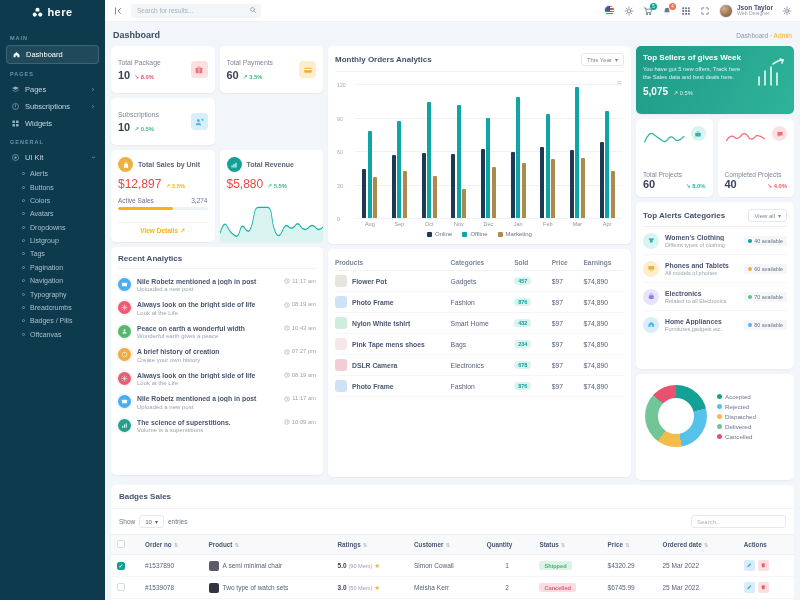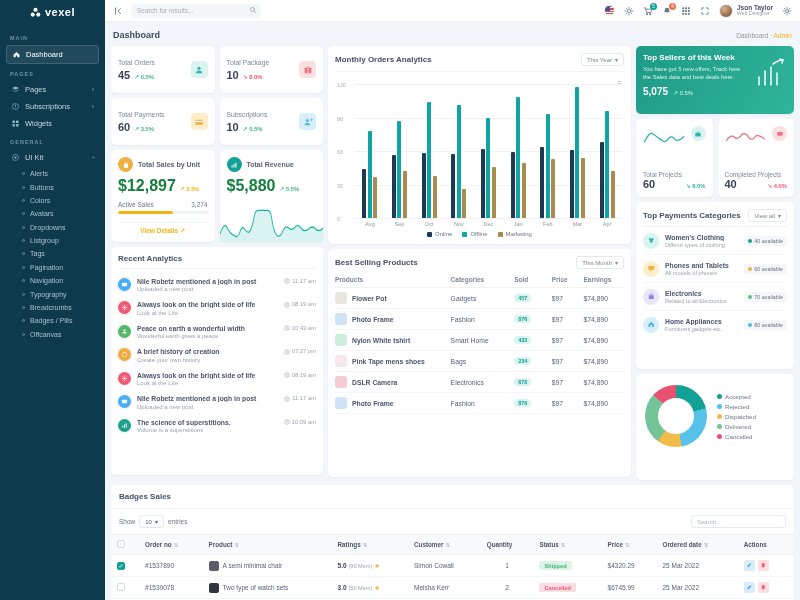--- a/index.html
+++ b/index.html
@@ -62,21 +62,21 @@
   .stat-icon{width:17px;height:17px;border-radius:4px;display:flex;align-items:center;justify-content:center}
   .stat-icon svg{width:10px;height:10px}
   
   .duo{display:grid;grid-template-columns:1fr 1fr;gap:5px}
   .mini-card{height:92px;display:flex;flex-direction:column;padding:7px}
   .mini-head{display:flex;align-items:center;gap:5px}
   .round-icon{width:15px;height:15px;border-radius:50%;display:flex;align-items:center;justify-content:center;color:#fff}
   .round-icon svg{width:8px;height:8px}
   .mini-title{font-size:7px;color:#5a6577;font-weight:bold}
   .big-line{display:flex;align-items:baseline;gap:4px;margin:5px 0 4px}
-  .big-value{font-size:16px;font-weight:bold;color:#15803d}
+  .big-value{font-size:12px;font-weight:normal;color:#ef4444}
   .as-row{display:flex;justify-content:space-between;font-size:6.5px;color:#6b7687;margin-top:2px}
   .progress{height:3px;background:#eef1f5;border-radius:2px;margin-top:3px;overflow:hidden}
   .progress i{display:block;height:100%;background:#f9b115;border-radius:2px}
   .view-link{margin-top:auto;border-top:1px solid #f0f2f6;padding-top:4px;text-align:center;font-size:6.5px;color:#f9b115;font-weight:bold;cursor:pointer}
   .rev-chart{margin:2px -7px -7px;flex:1}
   .rev-chart svg{width:100%;height:100%;display:block}
   
   .monthly{height:198px;display:flex;flex-direction:column}
   .chart-wrap{flex:1;position:relative;margin:8px 2px 0 20px}
   .gridline{position:absolute;left:0;right:0;border-top:1px solid #eef1f5}
@@ -179,21 +179,21 @@
   <aside class="sidebar">
     <div class="logo">
       <svg viewBox="0 0 16 16" width="11" height="11">
           <g fill="#fff">
             <circle cx="8" cy="4.2" r="3"></circle>
             <circle cx="4" cy="11" r="3"></circle>
             <circle cx="12" cy="11" r="3"></circle>
           </g>
           <circle cx="8" cy="8.4" r="2" fill="#0e3a4e"></circle>
         </svg>
-      <span class="logo-text">vexel</span>
+      <span class="logo-text">here</span>
     </div>
     <nav class="side-nav" id="side-nav">
         <div class="side-section">MAIN</div>
         <div class="side-item active">
           <svg viewBox="0 0 16 16">
             <path fill="currentColor" d="M2.8 8.3L8 3.6l5.2 4.7V13H9.6V9.8H6.4V13H2.8z"></path>
           </svg>
           <span>Dashboard</span>
         </div>
         <div class="side-section">PAGES</div>
@@ -373,35 +373,20 @@
           <span class="cur">Admin</span>
         </div>
       </div>
 
       <div class="grid">
 
         <div class="col">
           <div class="stat-grid" id="stat-grid">
               <div class="card stat-card">
                 <div>
-                  <div class="stat-label">Total Orders</div>
-                  <div class="stat-line">
-                    <span class="stat-value">45</span>
-                    <span class="delta up">↗ 0.5%</span>
-                  </div>
-                </div>
-                <span class="stat-icon" style="background:#d9f3f1;color:#2fb3ac">
-                  <svg viewBox="0 0 16 16">
-                    <circle cx="8" cy="5.2" r="2.6" fill="currentColor"></circle>
-                    <path fill="currentColor" d="M3 13c0-2.8 2.2-4.3 5-4.3s5 1.5 5 4.3z"></path>
-                  </svg>
-                </span>
-              </div>
-              <div class="card stat-card">
-                <div>
                   <div class="stat-label">Total Package</div>
                   <div class="stat-line">
                     <span class="stat-value">10</span>
                     <span class="delta down">↘ 8.0%</span>
                   </div>
                 </div>
                 <span class="stat-icon" style="background:#fbdfe1;color:#ee6e7d">
                   <svg viewBox="0 0 16 16">
                     <rect x="2.8" y="6.8" width="10.4" height="6.4" rx="1" fill="currentColor"></rect>
                     <rect x="2.2" y="4.6" width="11.6" height="2.4" rx=".8" fill="currentColor"></rect>
@@ -693,24 +678,20 @@
                 <span>Mar</span>
                 <span>Apr</span>
               </div>
             <div class="legend" id="bar-legend">
                 <span class="legend-item"><span class="legend-swatch" style="background:#1c3a54"></span>Online</span>
                 <span class="legend-item"><span class="legend-swatch" style="background:#0ea5a4"></span>Offline</span>
                 <span class="legend-item"><span class="legend-swatch" style="background:#a98b4e"></span>Marketing</span>
               </div>
           </div>
           <div class="card bs-card">
-            <div class="card-head">
-              <span class="card-title">Best Selling Products</span>
-              <span class="pill-select"><span>This Month</span> ▾</span>
-            </div>
             <div class="bs-table" id="bs-table">
                 <div class="bs-hrow">
                   <span class="c-prod">Products</span>
                   <span class="c-cat">Categories</span>
                   <span class="c-sold">Sold</span>
                   <span class="c-price">Price</span>
                   <span class="c-earn">Earnings</span>
                 </div>
                 <div class="bs-row">
                   <span class="c-prod">
@@ -771,21 +752,21 @@
                   <span class="c-sold"><span class="sold-pill">876</span></span>
                   <span class="c-price">$97</span>
                   <span class="c-earn">$74,890</span>
                 </div>
               </div>
           </div>
         </div>
 
         <div class="col">
           <div class="card sellers-card">
-            <div class="card-title">Top Sellers of this Week</div>
+            <div class="card-title">Top Sellers of gives Week</div>
             <div class="sellers-desc">You have got 5 new offers, Track here the Sales data and best deals here.</div>
             <div>
               <span class="sellers-value">5,075</span>
               <span class="sellers-delta">↗ <span>0.5%</span></span>
             </div>
             <span class="sellers-icon"><svg width="34" height="30" viewBox="0 0 34 30" fill="none" stroke="#fff" stroke-width="1.6" stroke-linecap="round">
                   <path d="M6 27v-8M12 27V13M18 27V9M24 27V15"></path>
                   <path d="M20 6c4-3 7-4 10-4"></path>
                   <path d="M27 1l3 1-1 3"></path>
                 </svg></span>
@@ -822,21 +803,21 @@
                 </div>
                 <div class="proj-label">Completed Projects</div>
                 <div class="proj-line">
                   <span class="proj-value">40</span>
                   <span class="delta down" style="">↘ 4.0%</span>
                 </div>
               </div>
             </div>
           <div class="card cat-card">
             <div class="card-head">
-              <span class="card-title">Top Payments Categories</span>
+              <span class="card-title">Top Alerts Categories</span>
               <span class="pill-select"><span>View all</span> ▾</span>
             </div>
             <div id="cat-list">
                 <div class="cat-item">
                   <span class="cat-icon" style="background:#d9f3f1;color:#2fb3ac">
                     <svg viewBox="0 0 16 16">
                       <path fill="currentColor" d="M5.4 3.6L8 5.2l2.6-1.6 2.6 2.1-1.5 2-1.1-.9V12.4H5.4V6.8l-1.1.9-1.5-2z"></path>
                     </svg>
                   </span>
                   <span class="cat-body">

